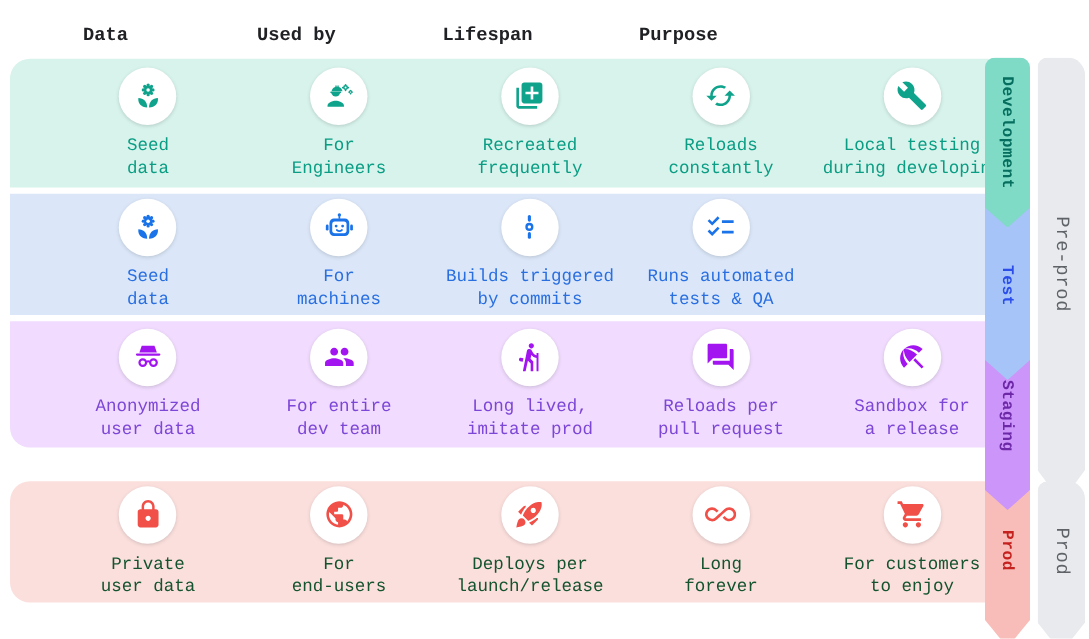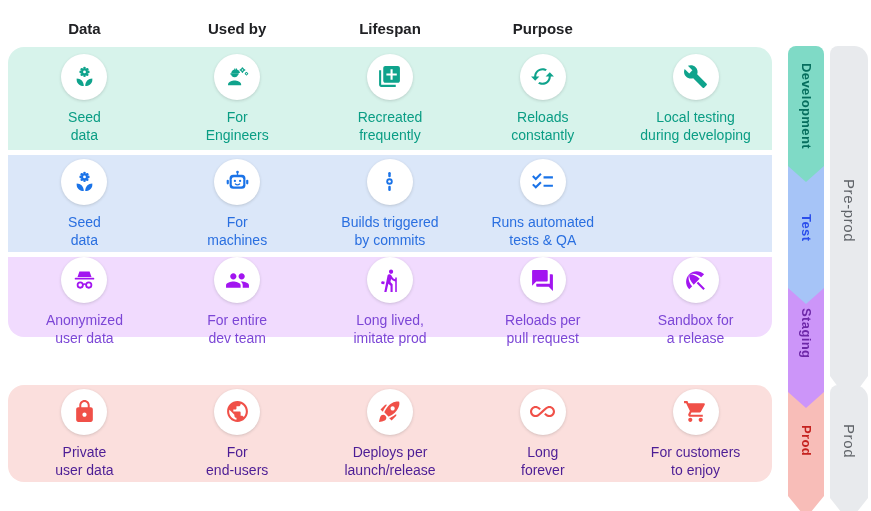--- a/index.html
+++ b/index.html
@@ -1,37 +1,37 @@
 <!DOCTYPE html>
 <html><head>
 <meta charset="utf-8">
 <style>
   html,body{margin:0;padding:0;background:#fff;}
   .canvas{position:relative;width:871px;height:511px;background:#fff;overflow:hidden;
-          font-family:Liberation Sans, sans-serif;}
+          font-family:Liberation Mono, monospace;}
   
   .header{position:absolute;left:8px;top:12px;width:764px;height:32px;
           display:grid;grid-template-columns:repeat(5,1fr);align-items:center;}
   .col-label{text-align:center;font-size:15px;font-weight:700;color:#202124;}
   
-  .row{position:absolute;left:8px;width:764px;display:grid;grid-template-columns:repeat(5,1fr);}
+  .row{position:absolute;left:8px;width:764px;display:grid;grid-template-columns:repeat(5,1fr);padding-left:34px;}
   .row-dev{top:47px;height:103px;background:#D7F3EB;border-radius:16px 16px 0 0;}
   .row-test{top:155px;height:97px;background:#DBE7F9;}
-  .row-staging{top:257px;height:80px;background:#F1DBFE;border-radius:0 0 16px 16px;}
+  .row-staging{top:257px;height:101px;background:#F1DBFE;border-radius:0 0 16px 16px;}
   .row-prod{top:385px;height:97px;background:#FBDFDD;border-radius:16px;}
   .cell{display:flex;flex-direction:column;align-items:center;justify-content:center;gap:8px;}
   .icon-circle{width:46px;height:46px;border-radius:50%;background:#fff;flex:0 0 auto;
                display:flex;align-items:center;justify-content:center;
                box-shadow:0 1px 3px rgba(60,64,67,.20);}
   .icon-circle svg{width:25px;height:25px;display:block;}
   .cell-text{font-size:14px;line-height:18px;text-align:center;white-space:pre-line;}
   .row-dev .cell-text{color:#0A9D84;}   .row-dev .icon-circle{color:#0FA38C;}
   .row-test .cell-text{color:#2A6FE0;}  .row-test .icon-circle{color:#1A73E8;}
   .row-staging .cell-text{color:#7C46D6;} .row-staging .icon-circle{color:#A215F0;}
-  .row-prod .cell-text{color:#4c1d95;}  .row-prod .icon-circle{color:#F05048;}
+  .row-prod .cell-text{color:#14532d;}  .row-prod .icon-circle{color:#F05048;}
   
   .ribbon{position:absolute;display:flex;align-items:center;justify-content:center;}
   .ribbon-label{writing-mode:vertical-rl;font-size:13px;font-weight:700;letter-spacing:.4px;}
   .pt{clip-path:polygon(0 0,100% 0,100% calc(100% - 16px),50% 100%,0 calc(100% - 16px));}
   .npt{clip-path:polygon(0 0,50% 16px,100% 0,100% calc(100% - 16px),50% 100%,0 calc(100% - 16px));}
   .rb-dev{left:788px;top:46px;width:36px;height:120px;background:#7FDAC6;color:#066E5E;
           border-radius:8px 8px 0 0;z-index:7;filter:drop-shadow(0 3px 0 #fff);padding-bottom:16px;}
   .rb-test{left:788px;top:152px;width:36px;height:120px;background:#A6C4F7;color:#2B4EEB;
           z-index:6;filter:drop-shadow(0 3px 0 #fff);padding-top:16px;padding-bottom:16px;}
   .rb-staging{left:788px;top:258px;width:36px;height:118px;background:#CC95F9;color:#6D28A8;

